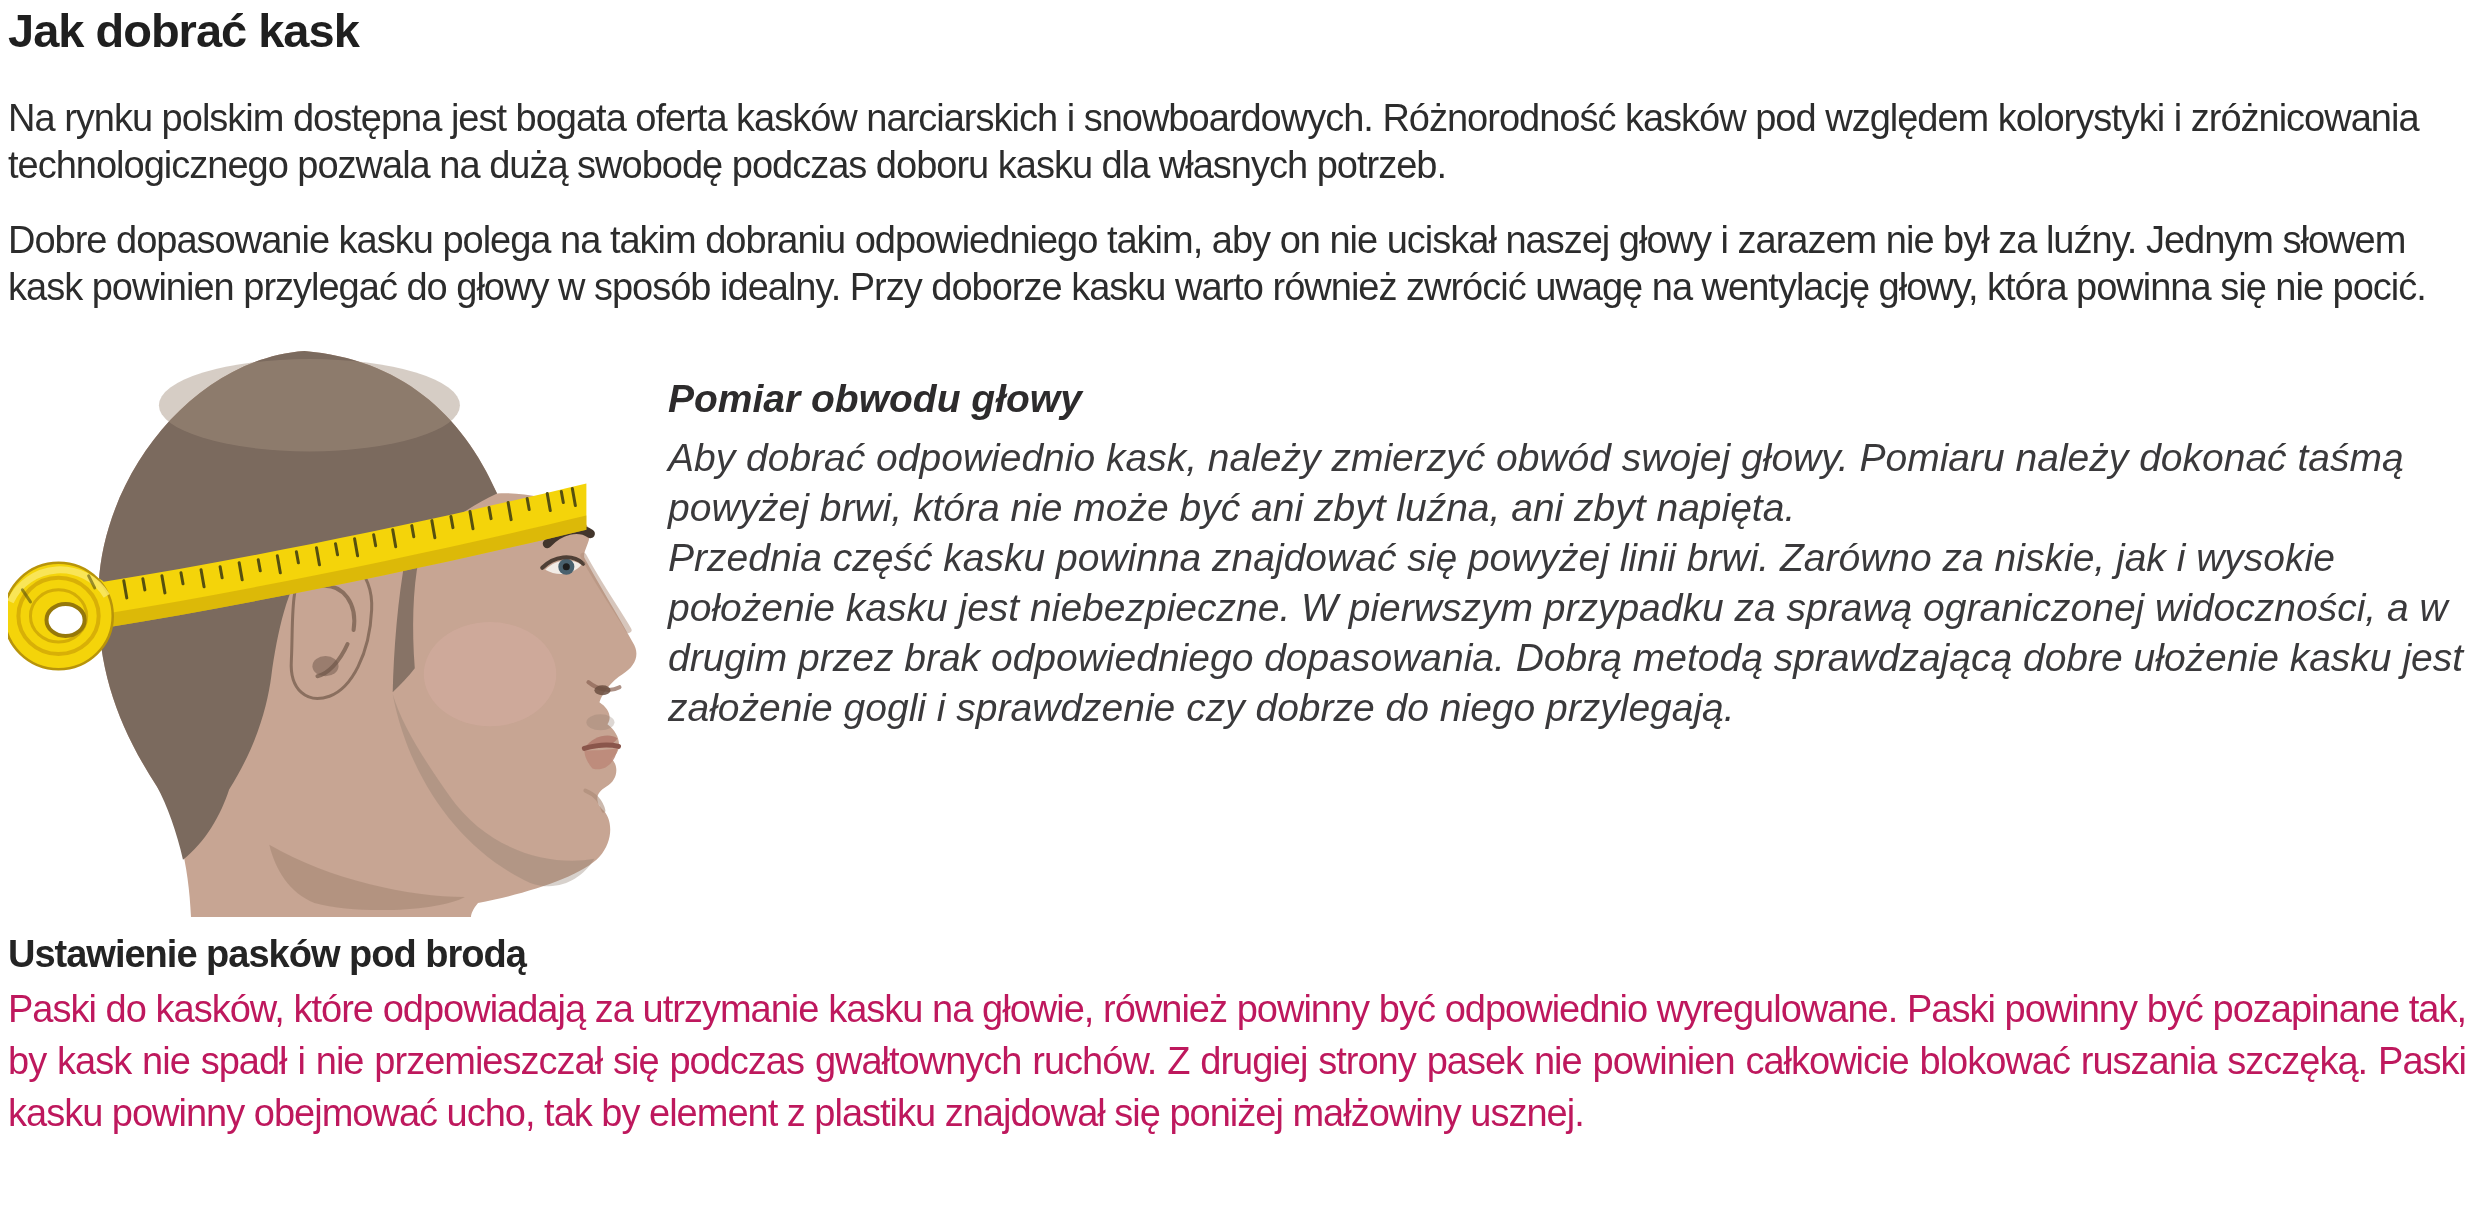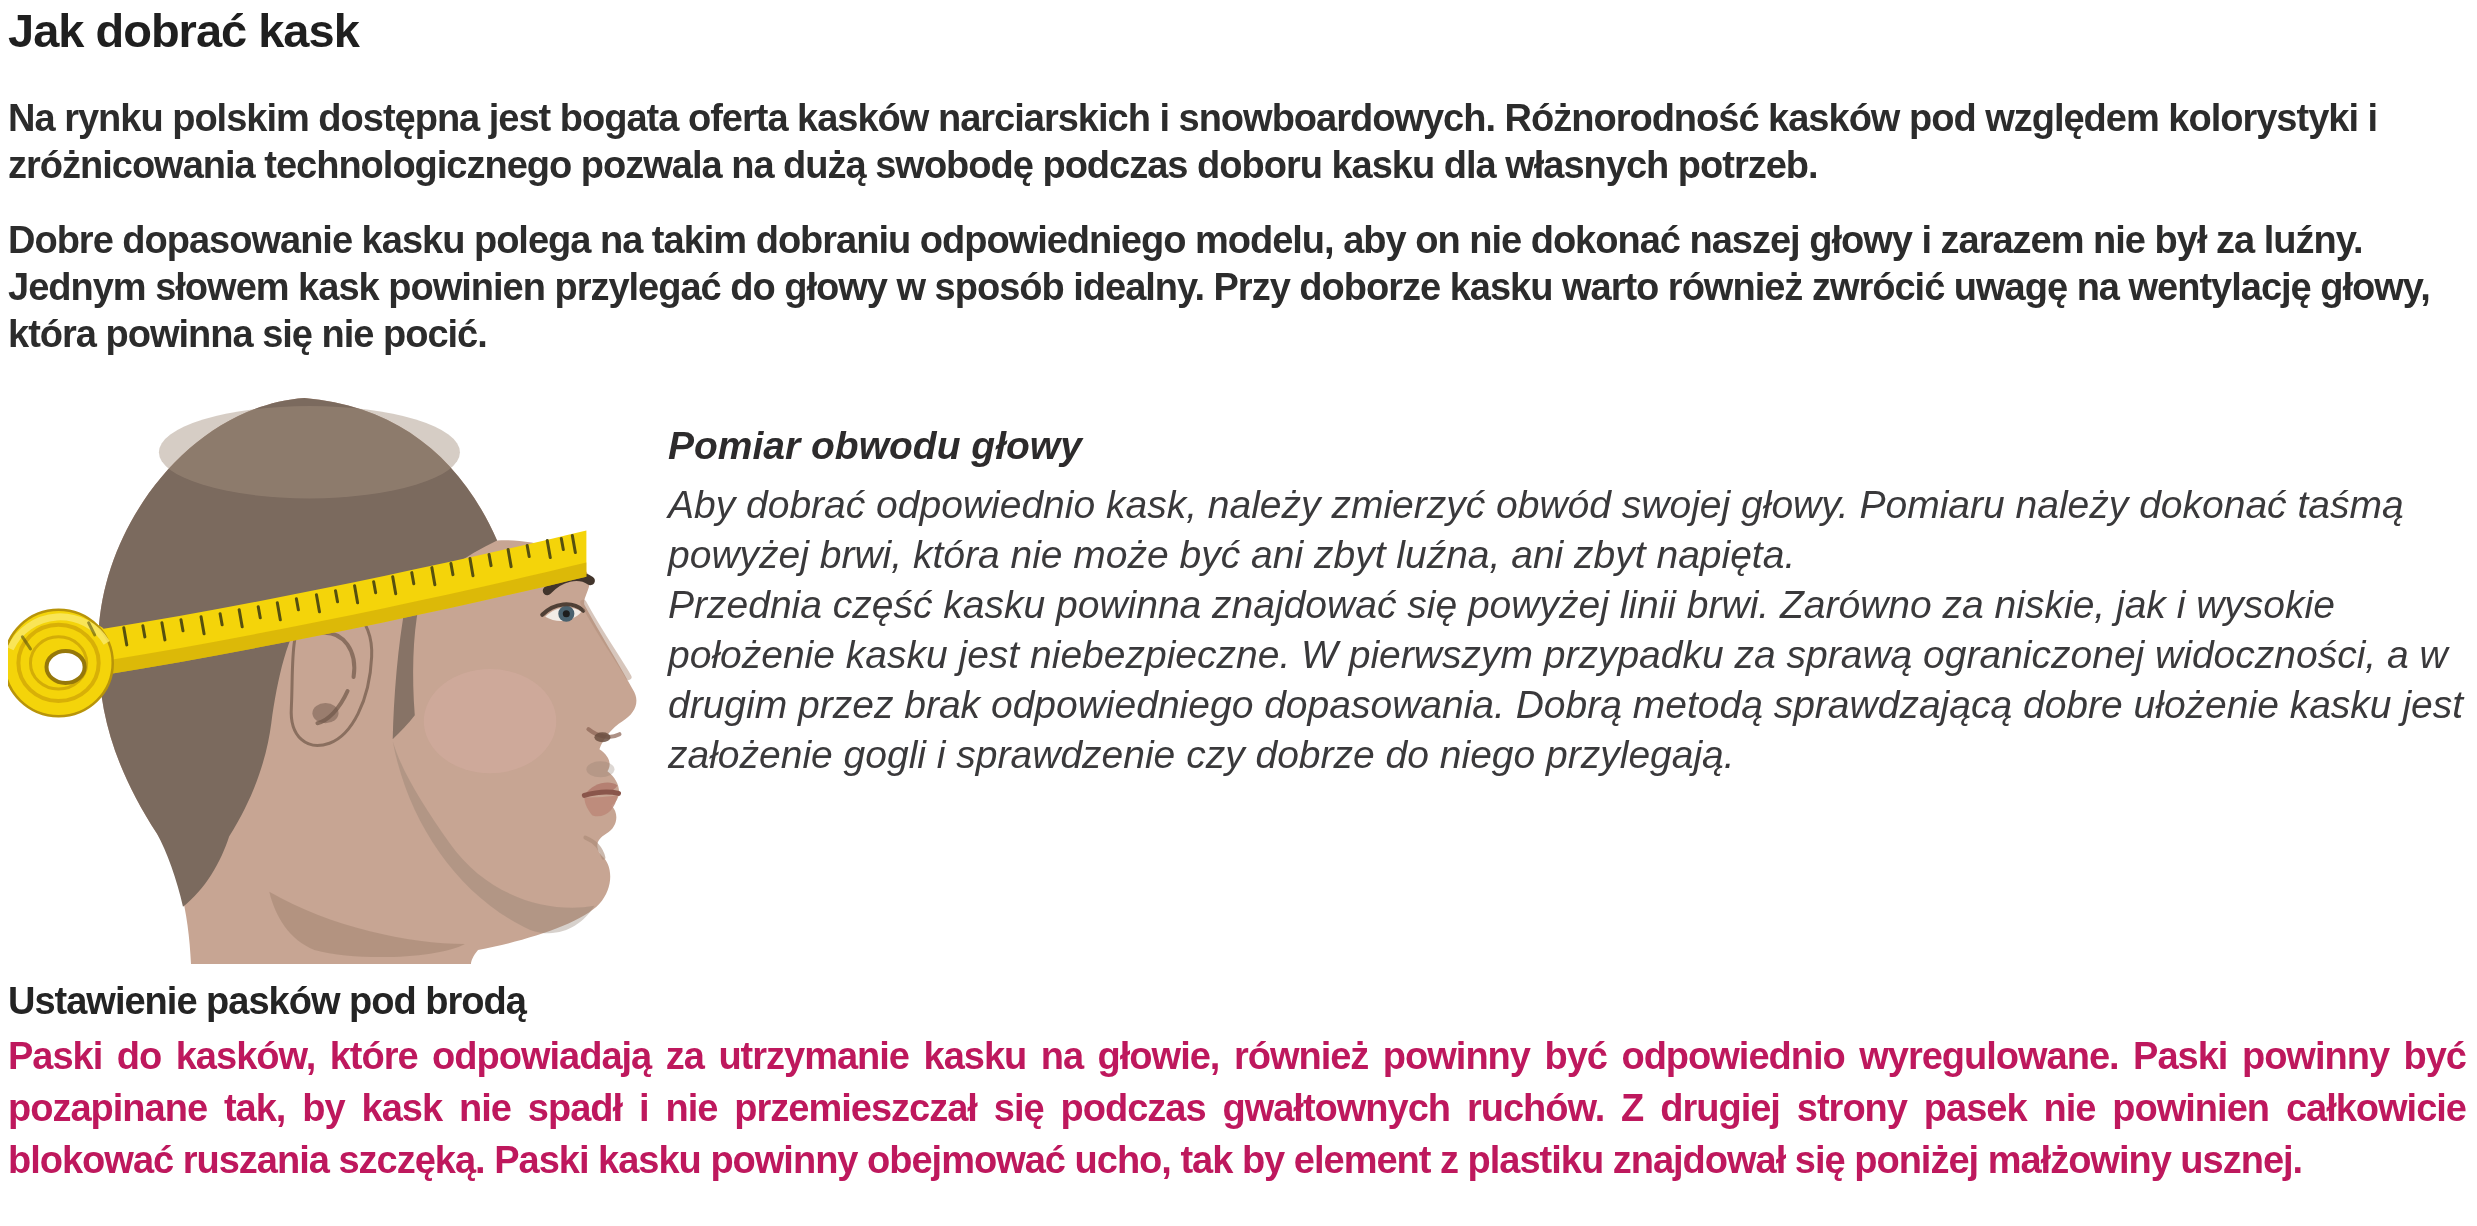--- a/index.html
+++ b/index.html
@@ -8,21 +8,21 @@
     font-family: "Liberation Sans", sans-serif;
     color: #2e2e2e;
   }
   .page {
     position: relative;
     width: 2477px; height: 1226px;
     padding: 0 8px; box-sizing: border-box;
     background: #ffffff;
   }
   
-  .cond { letter-spacing: -1px; font-weight: bold; }
+  .cond { letter-spacing: -1px; }
 
   .title {
     margin: 6px 0 0 0;
     font-size: 47px; line-height: 1.08;
     font-weight: bold; color: #1f1f1f;
     letter-spacing: -1px;
   }
   .intro-p {
     margin: 0; width: 2452px;
     font-size: 38px; line-height: 47px; color: #2c2c2c;
@@ -57,21 +57,21 @@
 </style>
 </head>
 <body>
 
 <div class="page">
 
   <h1 class="title">Jak dobrać kask</h1>
 
   <p class="intro-p first cond">Na rynku polskim dostępna jest bogata oferta kasków narciarskich i snowboardowych. Różnorodność kasków pod względem kolorystyki i zróżnicowania technologicznego pozwala na dużą swobodę podczas doboru kasku dla własnych potrzeb.</p>
 
-  <p class="intro-p second cond">Dobre dopasowanie kasku polega na takim dobraniu odpowiedniego modelu, aby on nie dokonać naszej głowy i zarazem nie był za luźny. Jednym słowem kask powinien przylegać do głowy w sposób idealny. Przy doborze kasku warto również zwrócić uwagę na wentylację głowy, która powinna się nie pocić.</p>
+  <p class="intro-p second cond">Dobre dopasowanie kasku polega na takim dobraniu odpowiedniego takim, aby on nie uciskał naszej głowy i zarazem nie był za luźny. Jednym słowem kask powinien przylegać do głowy w sposób idealny. Przy doborze kasku warto również zwrócić uwagę na wentylację głowy, która powinna się nie pocić.</p>
 
   <div class="media-row">
 
     <div class="figure">
       <svg viewBox="0 0 645 572" width="648" height="574" aria-hidden="true">
         <g>
 
           <path d="M295,8 C390,16 452,70 487,150 C520,148 562,158 578,184 C583,196 572,206 574,214 C588,240 608,272 622,298 C630,310 625,322 612,330 C602,336 592,348 589,358 C598,364 602,372 597,380 C610,390 613,406 601,414 C609,422 607,436 596,442 C586,448 584,455 591,464 C603,474 603,496 589,512 C571,532 512,550 468,558 C463,564 461,569 461,572 L182,572 C180,520 168,470 148,442 C108,380 86,320 90,240 C96,130 185,16 295,8 Z" fill="#c7a593"></path>
 
           <ellipse cx="480" cy="330" rx="66" ry="52" fill="#d9aea6" opacity="0.4"></ellipse>

